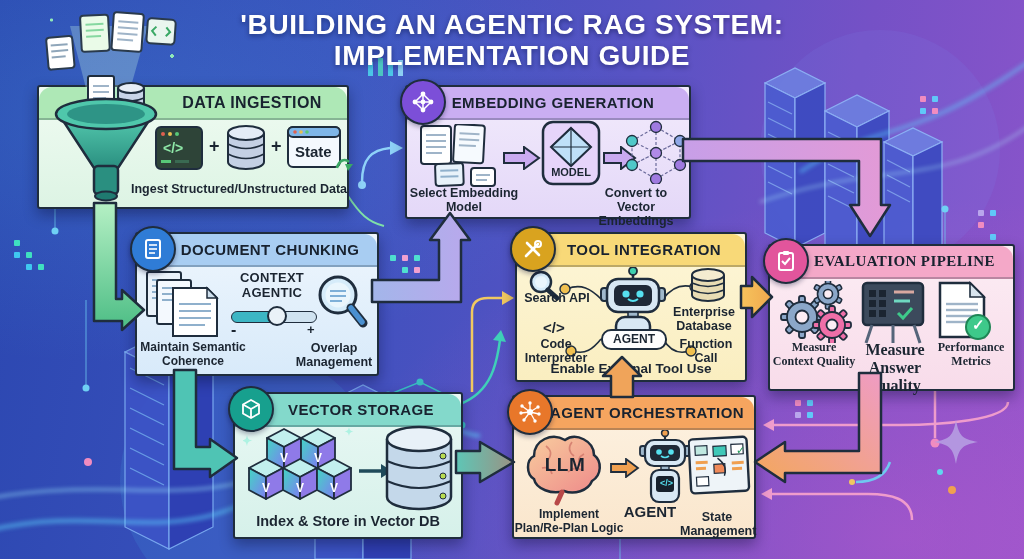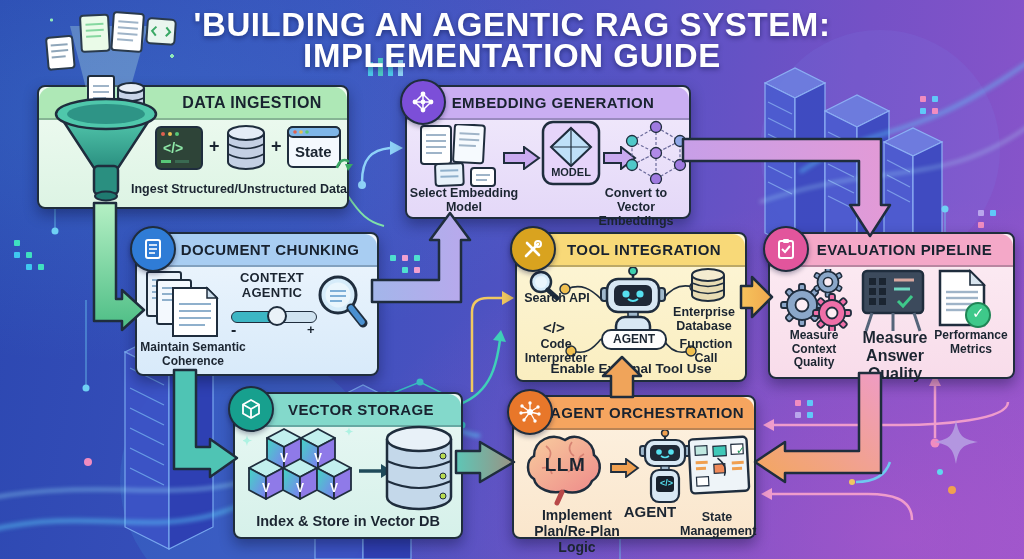--- a/index.html
+++ b/index.html
@@ -5,23 +5,23 @@
   html,body{margin:0;padding:0;background:#222;}
   .stage{position:relative;width:1024px;height:559px;overflow:hidden;
     font-family:"Liberation Sans","DejaVu Sans",sans-serif;
     background:
       radial-gradient(ellipse at 88% 96%, rgba(205,90,205,.40), transparent 45%),
       radial-gradient(ellipse at 12% 20%, rgba(80,190,240,.18), transparent 40%),
       linear-gradient(100deg,#2b47b0 0%,#3950bc 30%,#5853c4 58%,#7551c6 78%,#8d55cb 100%);}
   svg{display:block}
   .lay{position:absolute;left:0;top:0;pointer-events:none}
   .title{position:absolute;left:0;right:0;top:9px;text-align:center;z-index:3;
-    color:#fff;font-weight:800;font-size:33px;line-height:31px;letter-spacing:.6px;
+    color:#fff;font-weight:800;font-size:28px;line-height:31px;letter-spacing:.6px;
     text-shadow:0 2px 5px rgba(5,10,50,.45);}
-  .card{position:absolute;border:2.5px solid #1f2d3d;border-radius:8px;z-index:4;
+  .card{position:absolute;border:2.5px solid #1f2d3d;border-radius:3px;z-index:4;
     background:linear-gradient(180deg,var(--b1),var(--b2));
     box-shadow:0 6px 14px rgba(8,10,45,.38);}
   .hdr{position:relative;height:31px;background:var(--hdr);
     border-bottom:2px solid rgba(31,45,61,.28);border-radius:13px 13px 0 0;
     display:flex;align-items:center;justify-content:center;}
   .hdr-title{font-weight:800;font-size:15px;color:#18222f;letter-spacing:.4px;white-space:nowrap;}
   .circ{position:absolute;left:-7px;top:-8px;width:42px;height:42px;border-radius:50%;
     background:var(--circ);border:2.5px solid #1f2d3d;display:flex;align-items:center;
     justify-content:center;z-index:2;box-shadow:0 2px 5px rgba(8,10,45,.35);}
   .body{position:relative;width:100%;height:calc(100% - 33px);}
@@ -442,20 +442,21 @@
         <circle cx="25" cy="24" r="12.5" fill="#eaf6fd"></circle>
         <g stroke="#7fb0d8" stroke-width="2">
             <line x1="17" y1="20" x2="33" y2="20"></line>
             <line x1="17" y1="25" x2="33" y2="25"></line>
             <line x1="17" y1="30" x2="29" y2="30"></line>
           </g>
         <line x1="38" y1="37" x2="50" y2="52" stroke="#1f2d3d" stroke-width="9" stroke-linecap="round"></line>
         <line x1="38" y1="37" x2="49" y2="51" stroke="#4a90d0" stroke-width="5.5" stroke-linecap="round"></line>
       </svg>
       <div class="cap" style="left:0px;top:74px;width:112px;font-size:12px">Maintain Semantic Coherence</div>
+      <div class="cap" style="left:154px;top:74px;width:86px;font-size:12.5px">Overlap Management</div>
     </div>
   </div>
 
   <div class="card" style="left:515px;top:232px;width:228px;height:146px;--hdr:#f8d978;--b1:#fdf6d8;--b2:#faeec0;--circ:#d9a31f;">
     <div class="hdr">
       <div class="circ">
         <svg width="24" height="24">
             <g stroke="#fff" stroke-width="2.6" stroke-linecap="round">
               <line x1="5" y1="19" x2="17" y2="7"></line>
               <line x1="6" y1="6" x2="18" y2="18"></line>
@@ -506,21 +507,21 @@
         <path d="M3,8 V28 A16,6 0 0 0 35,28 V8" fill="#e8dcb4" stroke="#1f2d3d" stroke-width="2"></path>
         <ellipse cx="19" cy="8" rx="16" ry="6" fill="#f4ecd0" stroke="#1f2d3d" stroke-width="2"></ellipse>
         <path d="M3,16 Q19,23 35,16 M3,23 Q19,30 35,23" fill="none" stroke="#1f2d3d" stroke-width="1.5"></path>
       </svg>
       <div class="cap" style="left:146px;top:38px;width:82px;font-size:12.5px">Enterprise Database</div>
       <div class="cap" style="left:152px;top:70px;width:74px;font-size:12.5px">Function Call</div>
       <div class="cap" style="left:0px;top:94px;width:228px;font-size:13.5px">Enable External Tool Use</div>
     </div>
   </div>
 
-  <div class="card" style="left:768px;top:232px;width:243px;height:143px;--hdr:#f4a8c8;--b1:#fcedf4;--b2:#f8dcea;--circ:#e2559c;">
+  <div class="card" style="left:768px;top:244px;width:243px;height:143px;font-family:Liberation Serif, serif;--hdr:#f4a8c8;--b1:#fcedf4;--b2:#f8dcea;--circ:#e2559c;">
     <div class="hdr">
       <div class="circ">
         <svg width="22" height="22">
             <rect x="4" y="3" width="14" height="17" rx="2" fill="none" stroke="#fff" stroke-width="2"></rect>
             <rect x="8" y="1" width="6" height="4" rx="1" fill="#fff"></rect>
             <path d="M7,11 l3,3 l5,-6" fill="none" stroke="#fff" stroke-width="2"></path>
           </svg>
       </div>
       <span class="hdr-title" style="margin-left:26px">EVALUATION PIPELINE</span>
     </div>
@@ -747,21 +748,21 @@
           <rect x="26" y="32" width="11" height="9" fill="#f08a5a" stroke="#1f2d3d" stroke-width="1.2"></rect>
           <path d="M30,26 Q40,34 36,44" fill="none" stroke="#1f2d3d" stroke-width="1.4"></path>
           <rect x="44" y="13" width="12" height="10" fill="#fff" stroke="#1f2d3d" stroke-width="1.2"></rect>
           <rect x="44" y="30" width="12" height="3" fill="#f0a050"></rect>
             <rect x="44" y="36" width="10" height="3" fill="#f0a050"></rect>
           <rect x="8" y="44" width="12" height="9" fill="#fff" stroke="#1f2d3d" stroke-width="1.2"></rect>
         </g>
       </svg>
       <div class="glyph" style="left:222px;top:14px;font-size:11px;color:#1f9858">✓</div>
       <div class="cap" style="left:96px;top:74px;width:80px;font-size:15px">AGENT</div>
-      <div class="cap" style="left:8px;top:78px;width:110px;font-size:14px">Implement Plan/Re-Plan Logic</div>
+      <div class="cap" style="left:0px;top:78px;width:110px;font-size:12px">Implement Plan/Re-Plan Logic</div>
       <div class="cap" style="left:166px;top:80px;width:74px;font-size:12.5px">State Management</div>
     </div>
   </div>
 
   <svg class="lay" width="1024" height="559" style="z-index:6">
     <defs>
       <linearGradient id="gA1" x1="0" y1="0" x2="0" y2="1">
           <stop offset="0" stop-color="#b5f0c4"></stop>
           <stop offset="1" stop-color="#4cbd85"></stop>
         </linearGradient>

